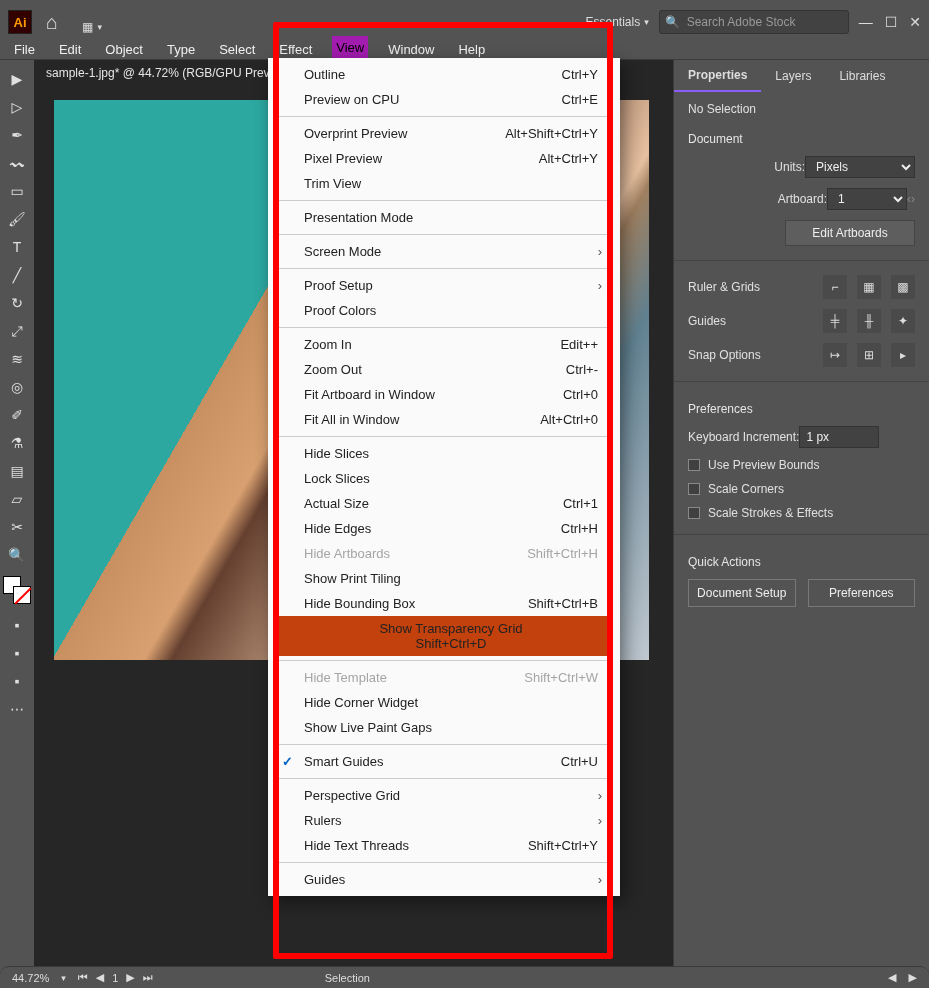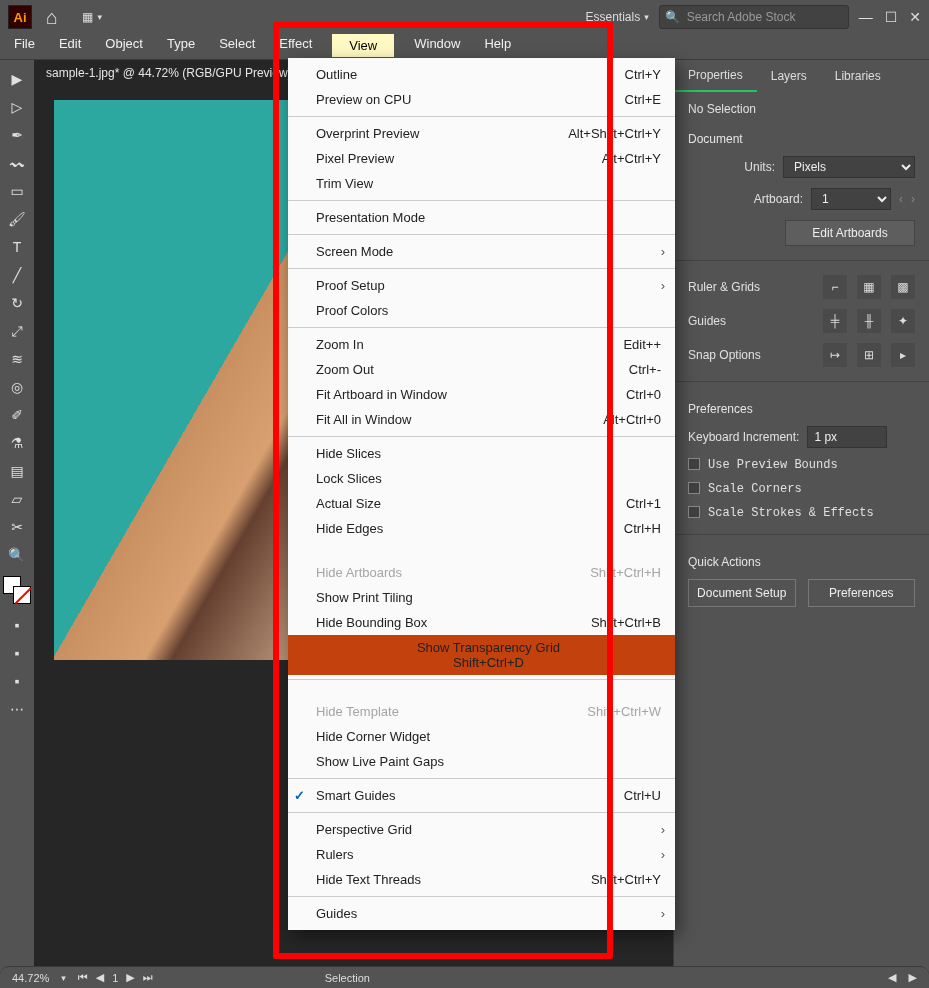--- a/index.html
+++ b/index.html
@@ -1,55 +1,55 @@
 <!DOCTYPE html>
 <html><head>
 <meta charset="utf-8">
 <style>
 * { box-sizing: border-box; margin: 0; padding: 0; }
 body { font-family: "Segoe UI", Tahoma, sans-serif; background: #535353; width: 929px; height: 988px; overflow: hidden; color: #ddd; font-size: 12px; position: relative; }
-.top-bar { height: 34px; background: #535353; display: flex; align-items: center; padding: 0 8px; gap: 14px; }
+.top-bar { height: 34px; background: #535353; display: flex; align-items: flex-end; padding: 0 8px; gap: 14px; }
 .logo { width: 24px; height: 24px; background: #330000; display: flex; align-items: center; justify-content: center; color: #ff9a00; font-weight: bold; font-size: 13px; border: 1px solid #222; }
 .home-ic { color: #ddd; font-size: 20px; }
 .workspace-pick { color: #ddd; display: flex; align-items: center; gap: 4px; margin-left: 10px; }
 .top-right { margin-left: auto; display: flex; align-items: center; gap: 10px; }
 .essentials { display: flex; align-items: center; gap: 4px; color: #ddd; padding-left: 28px; }
 .search-box { background: #424242; border: 1px solid #333; height: 24px; width: 190px; display: flex; align-items: center; padding: 0 6px; color: #999; gap: 6px; border-radius: 3px; }
 .win-btns { display: flex; gap: 12px; color: #ddd; font-size: 14px; }
-.menu-bar { height: 26px; background: #535353; display: flex; align-items: flex-start; padding: 0 10px; gap: 16px; color: #f0f0f0; font-size: 13px; border-bottom: 1px solid #3a3a3a; }
+.menu-bar { height: 26px; background: #535353; display: flex; align-items: flex-end; padding: 0 10px; gap: 16px; color: #f0f0f0; font-size: 13px; border-bottom: 1px solid #3a3a3a; }
 .menu-item { padding: 2px 4px; }
-.menu-item.active { background: #fef9c3; color: #000; padding: 4px 17px; }
+.menu-item.active { background: #a21caf; color: #000; padding: 4px 4px; }
 .main-area { position: absolute; top: 60px; left: 0; right: 0; bottom: 22px; display: flex; }
 .tool-strip { width: 34px; background: #535353; display: flex; flex-direction: column; align-items: center; gap: 6px; padding-top: 8px; }
 .tool { width: 24px; height: 22px; display: flex; align-items: center; justify-content: center; color: #e0e0e0; font-size: 14px; }
 .canvas-zone { flex: 1; background: #262626; display: flex; flex-direction: column; position: relative; }
 .doc-tab-bar { height: 26px; display: flex; align-items: center; padding: 0 12px; color: #e5e5e5; font-size: 12px; }
 .artboard { margin: 14px 20px; background: #5c5c5c; position: relative; width: 595px; height: 560px; overflow: hidden; }
 .photo { width: 100%; height: 100%; background: linear-gradient(120deg,#2ca8a0 0%,#2ca8a0 35%,#c89060 35%,#d8a070 45%,#654030 48%,#e6c0a0 68%,#a08060 70%,#608090 78%,#c0c8d0 100%); }
 .right-panels { width: 256px; background: #535353; display: flex; flex-direction: column; border-left: 1px solid #3a3a3a; }
 .panel-tabs { display: flex; height: 32px; align-items: center; }
 .panel-tab { padding: 8px 14px; color: #ddd; font-size: 12px; }
-.panel-tab.active { font-weight: normal; border-bottom: 2px solid #22c55e; }
+.panel-tab.active { font-weight: bold; border-bottom: 2px solid #8b5cf6; }
 .panel-body { padding: 10px 14px; display: flex; flex-direction: column; gap: 10px; color: #e0e0e0; font-size: 12px; }
 .section-title { color: #e5e5e5; margin-top: 6px; }
-.row { display: flex; align-items: center; gap: 8px; }
+.row { display: flex; align-items: center; }
 .sel { background: #424242; border: 1px solid #333; color: #eee; padding: 2px 6px; font-size: 12px; min-width: 80px; height: 22px; }
 .btn { background: #5e5e5e; border: 1px solid #444; color: #eee; padding: 5px 12px; font-size: 12px; text-align: center; cursor: pointer; }
 .icon-row { display: flex; gap: 10px; margin-left: auto; }
 .icon-sq { width: 24px; height: 24px; background: #4a4a4a; display:flex; align-items:center; justify-content:center; color:#ddd; font-size:12px; }
-.cb-row { display: flex; align-items: flex-start; gap: 8px; font-family: Liberation Mono, monospace; }
+.cb-row { display: flex; align-items: center; gap: 8px; }
 .cb { width: 12px; height: 12px; border: 1px solid #888; background: #404040; }
 .qa-row { display: flex; gap: 12px; }
 .qa-btn { flex: 1; background: transparent; border: 1px solid #777; text-align: center; padding: 6px 4px; color: #eee; font-size: 12px; }
 .status-bar { position: absolute; bottom: 0; left: 0; right: 0; height: 22px; background: #535353; display: flex; align-items: center; padding: 0 12px; gap: 12px; font-size: 11px; color: #ddd; border-top: 1px solid #3a3a3a; border-radius: 9px; }
 .status-bar .nav { display:flex; align-items:center; gap:8px; }
-.dropdown { position: absolute; top: 58px; left: 288px; width: 387px; background: #fafafa; color: #222; font-size: 13px; box-shadow: 4px 6px 16px rgba(0,0,0,.45); z-index: 50; padding: 4px 0; }
+.dropdown { position: absolute; top: 58px; left: 268px; width: 352px; background: #fafafa; color: #222; font-size: 13px; box-shadow: 4px 6px 16px rgba(0,0,0,.45); z-index: 50; padding: 4px 8px; }
 .dd-item { display: flex; align-items: center; padding: 5px 14px 5px 28px; justify-content: space-between; position: relative; }
 .dd-item.highlight { background: #c2410c; flex-direction: column; }
-.dd-item.disabled { color: #a5a5a5; margin-top: 19px; }
+.dd-item.disabled { color: #a5a5a5; }
 .dd-sep { height: 1px; background: #ccc; margin: 4px 0; }
 .dd-check { position: absolute; left: 6px; color: #0063c5; font-weight: bold; }
 .dd-sub::after { content: "›"; position: absolute; right: 10px; color: #555; }
 .red-callout { position: absolute; top: 22px; left: 273px; width: 340px; height: 937px; border: 6px solid #ff0000; border-radius: 2px; pointer-events: none; z-index: 60; }
 .fill-stroke { position: relative; width: 28px; height: 28px; margin: 4px 0; }
 .fs-fill { position:absolute; width:18px; height:18px; background:#fff; border:1px solid #000; left:0; top:0; }
 .fs-stroke { position:absolute; width:18px; height:18px; background:#fff; border:1px solid #000; right:0; bottom:0; }
 .fs-stroke::after { content:""; position:absolute; width:22px; height:2px; background:red; transform:rotate(-45deg); top:8px; left:-2px; }
 </style>
 </head>
@@ -127,21 +127,21 @@
     <div class="panel-tabs">
       <div class="panel-tab active">Properties</div>
       <div class="panel-tab">Layers</div>
       <div class="panel-tab">Libraries</div>
     </div>
     <div class="panel-body">
       <div>No Selection</div>
       <div class="section-title">Document</div>
       <div class="row" style="justify-content:flex-end">
         <span>Units:</span>
-        <select class="sel" style="width:132px"><option>Pixels</option></select>
+        <select class="sel" style="width:110px"><option>Pixels</option></select>
       </div>
       <div class="row" style="justify-content:flex-end">
         <span>Artboard:</span>
         <select class="sel" style="width:54px"><option>1</option></select>
         <span style="color:#888">‹</span>
         <span style="color:#888">›</span>
       </div>
       <div class="row" style="justify-content:flex-end">
           <div class="btn" style="width:130px">Edit Artboards</div>
         </div>

